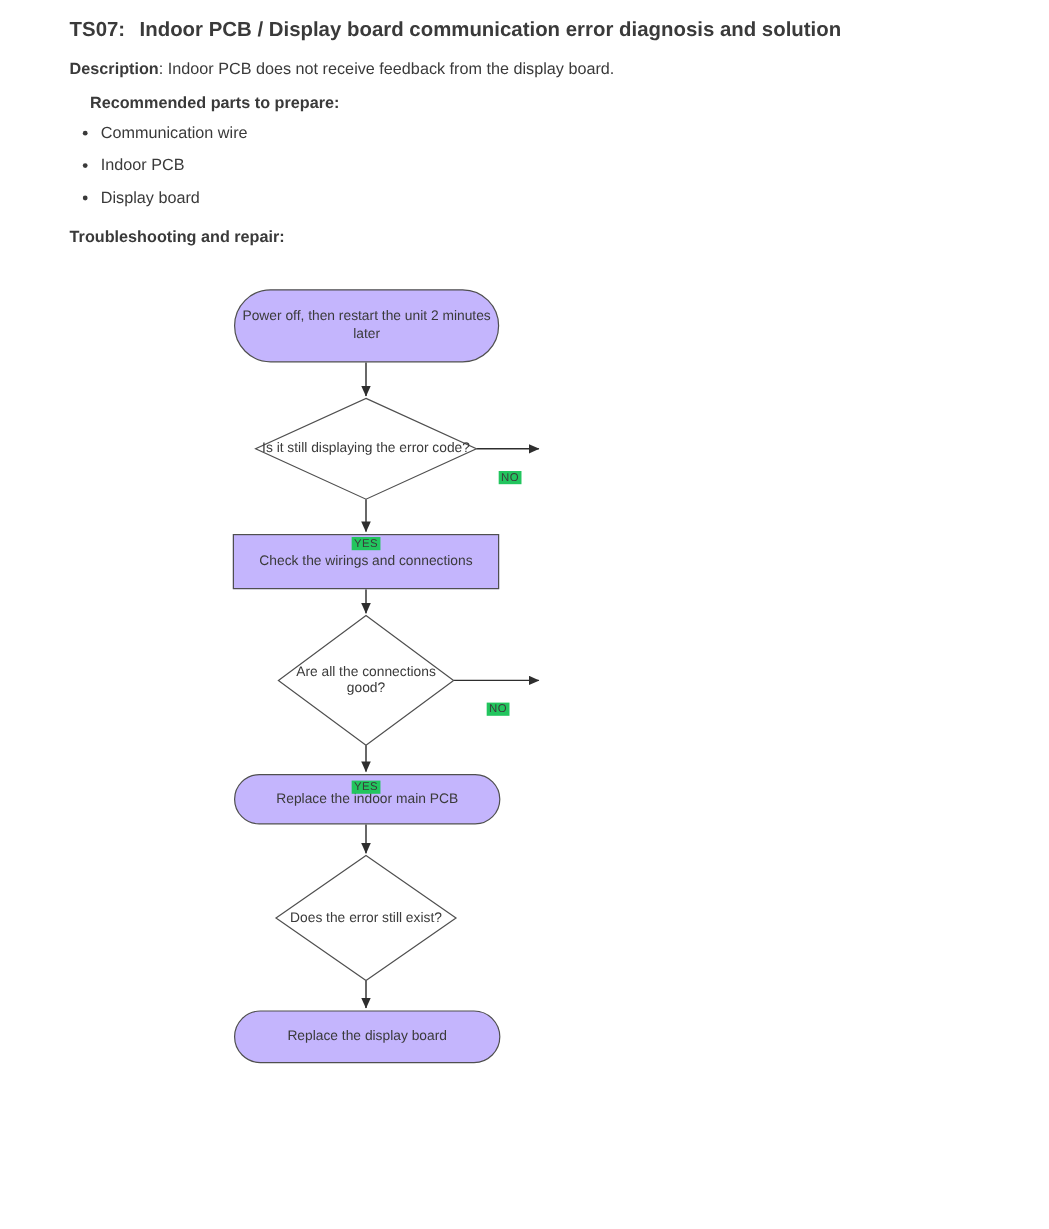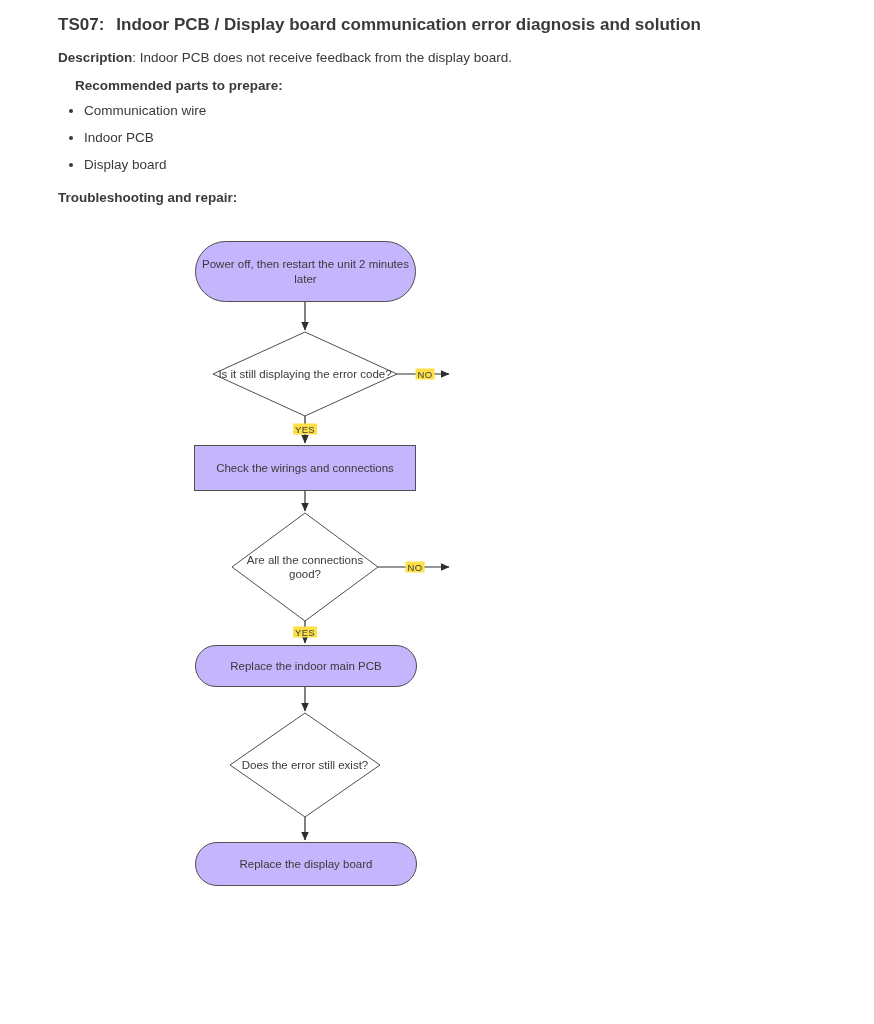--- a/index.html
+++ b/index.html
@@ -50,23 +50,23 @@
     text-align: center; font-size: 11.5px; line-height: 1.3;
     color: var(--text); z-index: 2; padding: 0 2px;
   }
   .dlabel {
     position: absolute; display: flex; align-items: center; justify-content: center;
     text-align: center; font-size: 11.5px; line-height: 1.25;
     color: var(--text); z-index: 2;
   }
   .edge-label {
     position: absolute; transform: translate(-50%, -50%);
-    background: #fde047; padding: 0 2px;
+    background: #22c55e; padding: 0 2px;
     font-size: 9.5px; letter-spacing: 0.3px;
-    color: var(--text); z-index: 3;
+    color: var(--text); z-index: 3; margin-top: 24px;
   }
 </style>
 </head>
 <body>
 
 <div id="page">
 
   <div class="hdr-title">
     <span class="title-prefix">TS07:</span><span>Indoor PCB / Display board communication error diagnosis and solution</span>
   </div>

